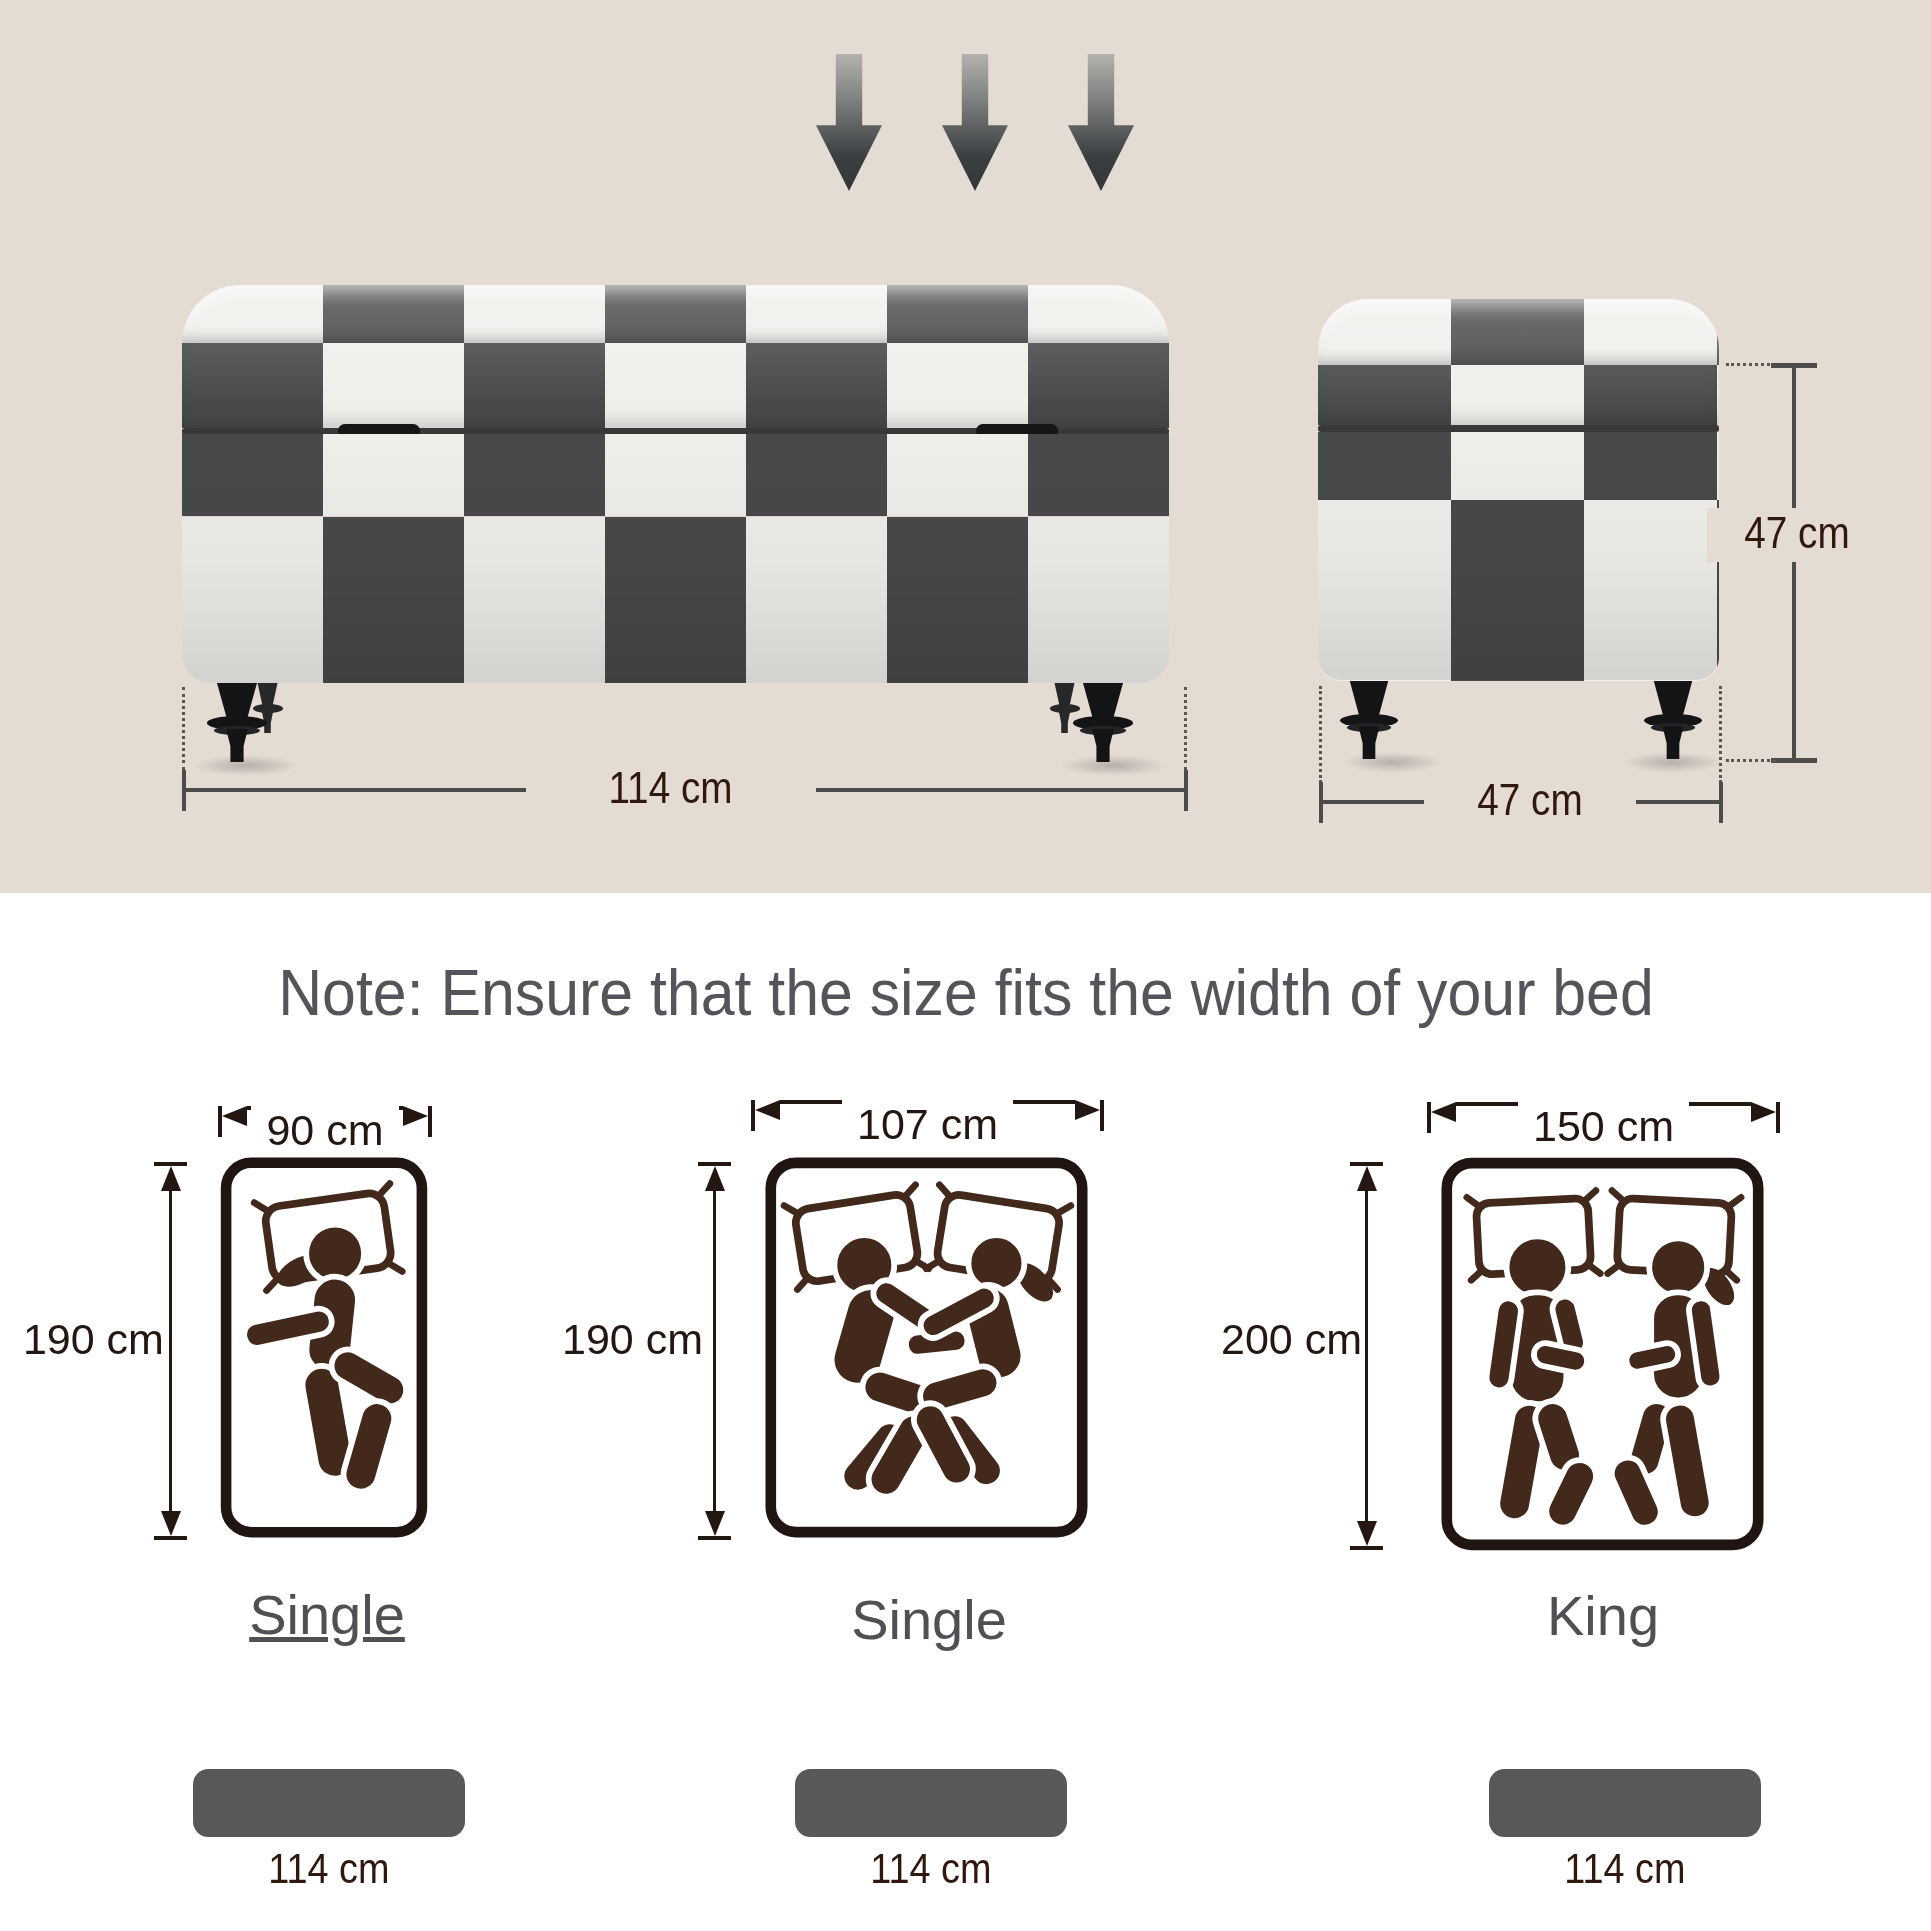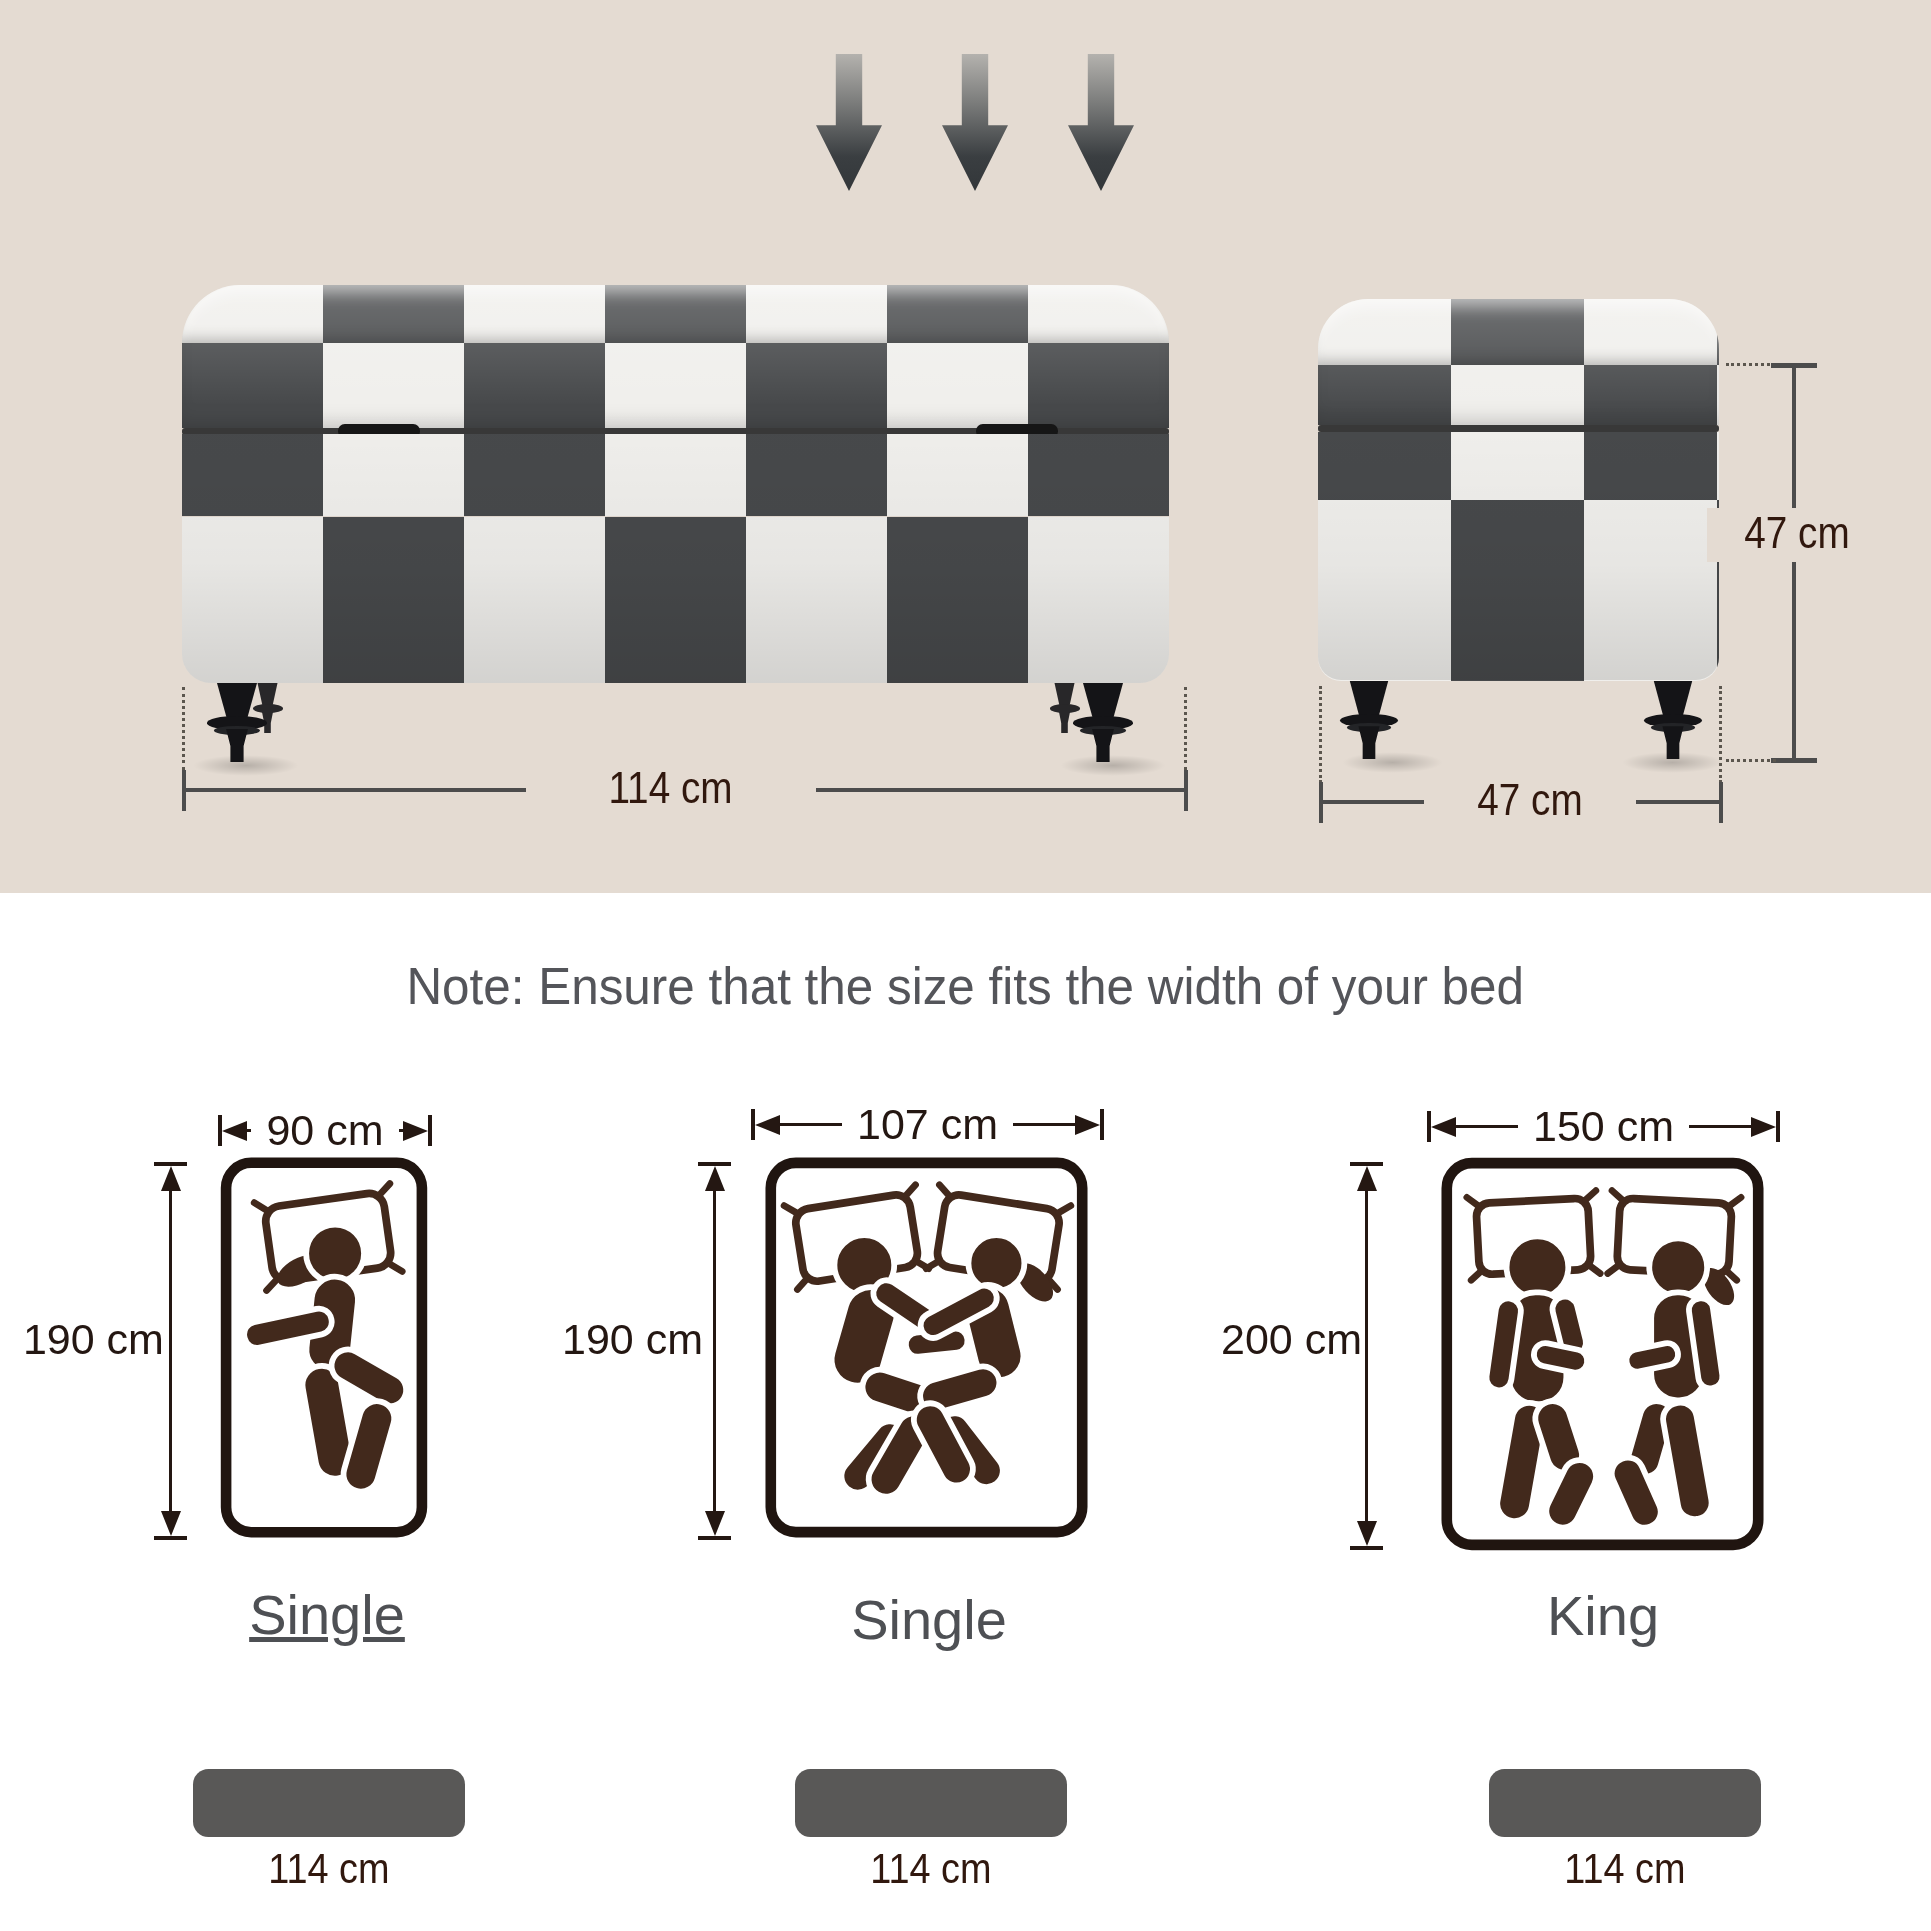--- a/index.html
+++ b/index.html
@@ -38,24 +38,24 @@
   .gline-h{position:absolute;height:3.9px;background:var(--dim-line-gray,#4c4c4c);}
   .gline-v{position:absolute;width:3.9px;background:var(--dim-line-gray,#4c4c4c);}
   .gtick-v{position:absolute;width:3.9px;height:41px;background:var(--dim-line-gray,#4c4c4c);}
   .gtick-h{position:absolute;width:46px;height:4.8px;background:var(--dim-line-gray,#4c4c4c);}
   .dim-label{position:absolute;display:flex;align-items:flex-start;justify-content:center;
      background:var(--beige-bg,#e4dbd2);color:var(--dim-text-brown,#31180e);
      font-size:44px;font-weight:500;white-space:nowrap;}
   .dim-label span{display:inline-block;transform:scaleX(.88);}
   
   .note-text{position:absolute;left:0;top:956px;width:1931px;text-align:center;
-     font-size:52px;color:var(--note-gray,#54555a);}
+     font-size:64px;color:var(--note-gray,#54555a);}
   .note-text span{display:inline-block;transform:scaleX(.95);}
   
-  .hdim{position:absolute;display:flex;align-items:center;color:var(--bed-dim-text,#241712);}
+  .hdim{position:absolute;display:flex;align-items:flex-start;color:var(--bed-dim-text,#241712);}
   .hdim .endbar{width:3.9px;height:31px;background:var(--bed-dim-text,#241712);}
   .hdim .ar-l{width:0;height:0;border-top:10.6px solid transparent;border-bottom:10.6px solid transparent;border-right:25px solid var(--bed-dim-text,#241712);}
   .hdim .ar-r{width:0;height:0;border-top:10.6px solid transparent;border-bottom:10.6px solid transparent;border-left:25px solid var(--bed-dim-text,#241712);}
   .hdim .hline{flex:1;height:3.9px;background:var(--bed-dim-text,#241712);}
   .hdim .dlabel{padding:0 15.4px;font-size:43px;white-space:nowrap;}
   .vdim{position:absolute;display:flex;flex-direction:column;align-items:center;}
   .vdim .endbar{height:3.9px;width:33px;background:var(--bed-dim-text,#241712);}
   .vdim .ar-u{width:0;height:0;border-left:10.6px solid transparent;border-right:10.6px solid transparent;border-bottom:25px solid var(--bed-dim-text,#241712);}
   .vdim .ar-d{width:0;height:0;border-left:10.6px solid transparent;border-right:10.6px solid transparent;border-top:25px solid var(--bed-dim-text,#241712);}
   .vdim .vline{flex:1;width:3.9px;background:var(--bed-dim-text,#241712);}

